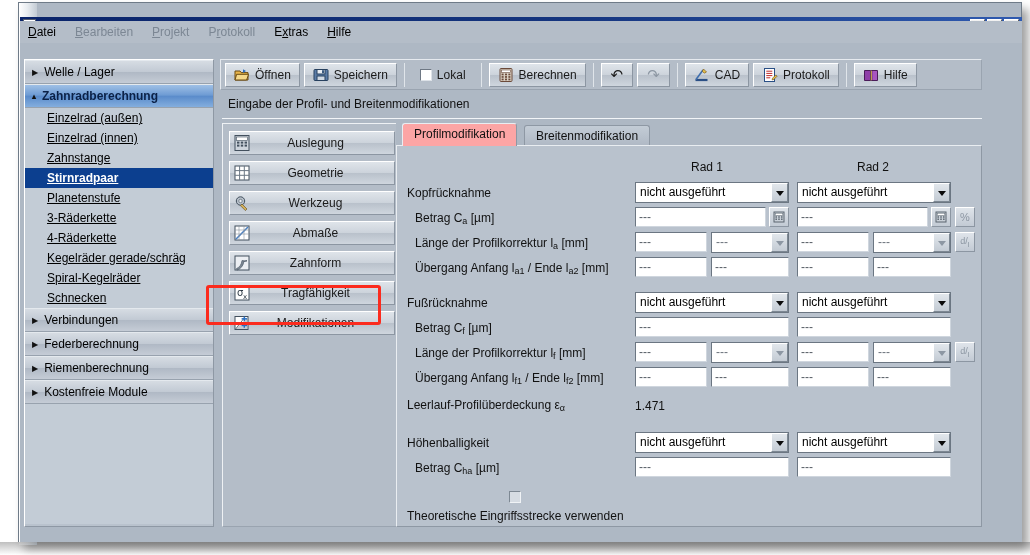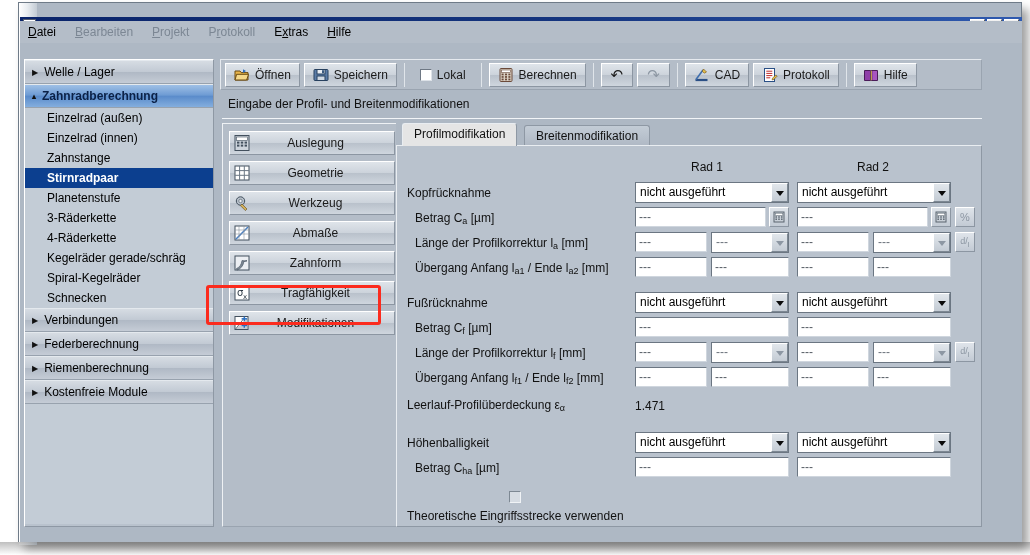--- a/index.html
+++ b/index.html
@@ -89,21 +89,21 @@
     background: linear-gradient(to bottom,#d6dce3 0%,#c2cad4 48%,#b0b9c5 52%,#c5ccd6 100%);
     border-bottom:1px solid #98a2ae; border-top:1px solid #e4e9ee;
   }
   .nav-group.active {
     background: linear-gradient(to bottom,#9fc0e6 0%,#6f9cd4 45%,#5b8ccb 52%,#84aede 100%);
     font-weight:bold; color:#0b2147;
   }
   .nav-arrow { font-size:8px; margin-right:6px; color:#111; }
   .nav-child {
     height:20px; display:flex; align-items:center; padding-left:22px;
-    font-size:12px; color:#000; cursor:default; background:#c3ccd6;
+    font-size:12px; color:#000; cursor:default; background:#c3ccd6;text-decoration:underline;
   }
   .nav-child.selected { background:#0c3f8f; color:#ffffff; font-weight:bold; }
   #nav-filler { background:#c3ccd6; height:120px; }
 
   
   #toolbar {
     position:absolute; left:200px; top:16px; width:762px; height:31px;
     background:#b4bdc8;
     border:1px solid #9aa4b0; border-top-color:#e6eaef; border-left-color:#e6eaef;
     display:flex; align-items:center; padding:0 4px; gap:4px;
@@ -166,21 +166,21 @@
   }
   #tabstrip { position:relative; height:22px; }
   .tab {
     position:absolute; top:0; height:22px; padding:0 11px;
     font-size:12px; line-height:21px; color:#111; cursor:default;
     border:1px solid #8e98a4; border-bottom:none;
     border-top-left-radius:3px; border-top-right-radius:3px;
     white-space:nowrap;
   }
   .tab.active {
-    background:#e5e5e5; border-color:#e9edf1 #8e98a4 #b9c2cd #e9edf1;
+    background:#fca5a5; border-color:#e9edf1 #8e98a4 #b9c2cd #e9edf1;
     z-index:3; height:23px;
   }
   .tab.inactive {
     background: linear-gradient(to bottom,#c3ccd6,#b0b9c5);
     z-index:1; top:2px; height:20px;
   }
   #tabbody {
     position:absolute; left:0; top:22px; width:586px; height:382px;
     background:#b9c2cd;
     border:1px solid #8e98a4; border-top-color:#e9edf1; border-left-color:#e9edf1;

